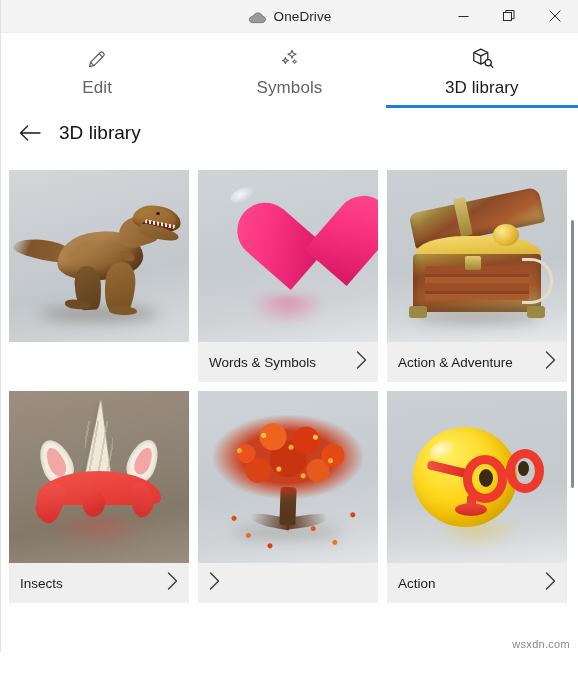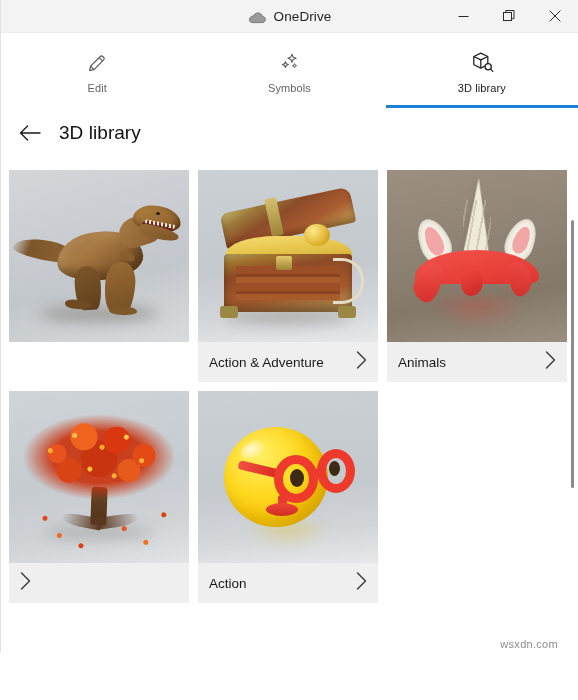--- a/index.html
+++ b/index.html
@@ -86,21 +86,21 @@
     position: relative;
     padding-top: 4px;
   }
   .tab .tab-icon {
     height: 26px;
     display: flex;
     align-items: center;
     justify-content: center;
   }
   .tab .tab-label {
-    font-size: 11px;
+    font-size: 17px;
     color: #636363;
     letter-spacing: 0.1px;
     text-align: center;
   }
   .tab.active .tab-label { color: #1a1a1a; }
   .tab.active::after {
     content: "";
     position: absolute;
     left: 0;
     right: 0;
@@ -210,21 +210,21 @@
     left: 1px;
     width: 3px;
     height: 268px;
     background: #8c8c8c;
     border-radius: 2px;
   }
 
   
   .watermark {
     position: absolute;
-    right: 20px;
+    right: 8px;
     bottom: 2px;
     font-size: 11px;
     color: #8b8b8b;
     letter-spacing: 0.3px;
     font-family: "Liberation Sans", sans-serif;
   }
 
   
   .scene { position: absolute; inset: 0; }
 
@@ -678,20 +678,37 @@
             <div class="rex-teeth"></div>
             <div class="rex-jaw"></div>
             <div class="rex-eye"></div>
             <div class="rex-arm"></div>
             <div class="rex-leg-front"></div>
             <div class="rex-foot-b"></div>
           </div>
         </div>
       </div>
 
+      <div class="card">
+        <div class="thumb">
+          <div class="scene bg-grey2">
+            <div class="heart"></div>
+            <div class="heart-gloss"></div>
+            <div class="heart-reflect"></div>
+          </div>
+        </div>
+        <div class="card-footer">
+          <span class="card-label">Words &amp; Symbols</span>
+          <span class="chev">
+            <svg width="11" height="18" viewBox="0 0 11 18">
+                <path d="M1.5 1l8 8-8 8" fill="none" stroke="#3a3a3a" stroke-width="1.4" stroke-linecap="round" stroke-linejoin="round"></path>
+              </svg>
+          </span>
+        </div>
+      </div>
 
       <div class="card">
         <div class="thumb">
           <div class="scene bg-grey3">
             <div class="floor-shadow" style="bottom:18px;width:126px;height:14px;background:rgba(100,92,80,.35);"></div>
             <div class="chest-lid"></div>
             <div class="chest-lid-band"></div>
             <div class="chest-gold"></div>
             <div class="chest-goldball"></div>
             <div class="chest-body"></div>
@@ -722,21 +739,21 @@
             <div class="uni-ear-r"></div>
             <div class="uni-ear-r-in"></div>
             <div class="uni-band"></div>
             <div class="uni-petal-l"></div>
             <div class="uni-petal-c"></div>
             <div class="uni-petal-r"></div>
             <div class="uni-reflect"></div>
           </div>
         </div>
         <div class="card-footer">
-          <span class="card-label">Animals</span>
+          <span class="card-label">Insects</span>
           <span class="chev">
             <svg width="11" height="18" viewBox="0 0 11 18">
                 <path d="M1.5 1l8 8-8 8" fill="none" stroke="#3a3a3a" stroke-width="1.4" stroke-linecap="round" stroke-linejoin="round"></path>
               </svg>
           </span>
         </div>
       </div>
 
       <div class="card">
         <div class="thumb">

